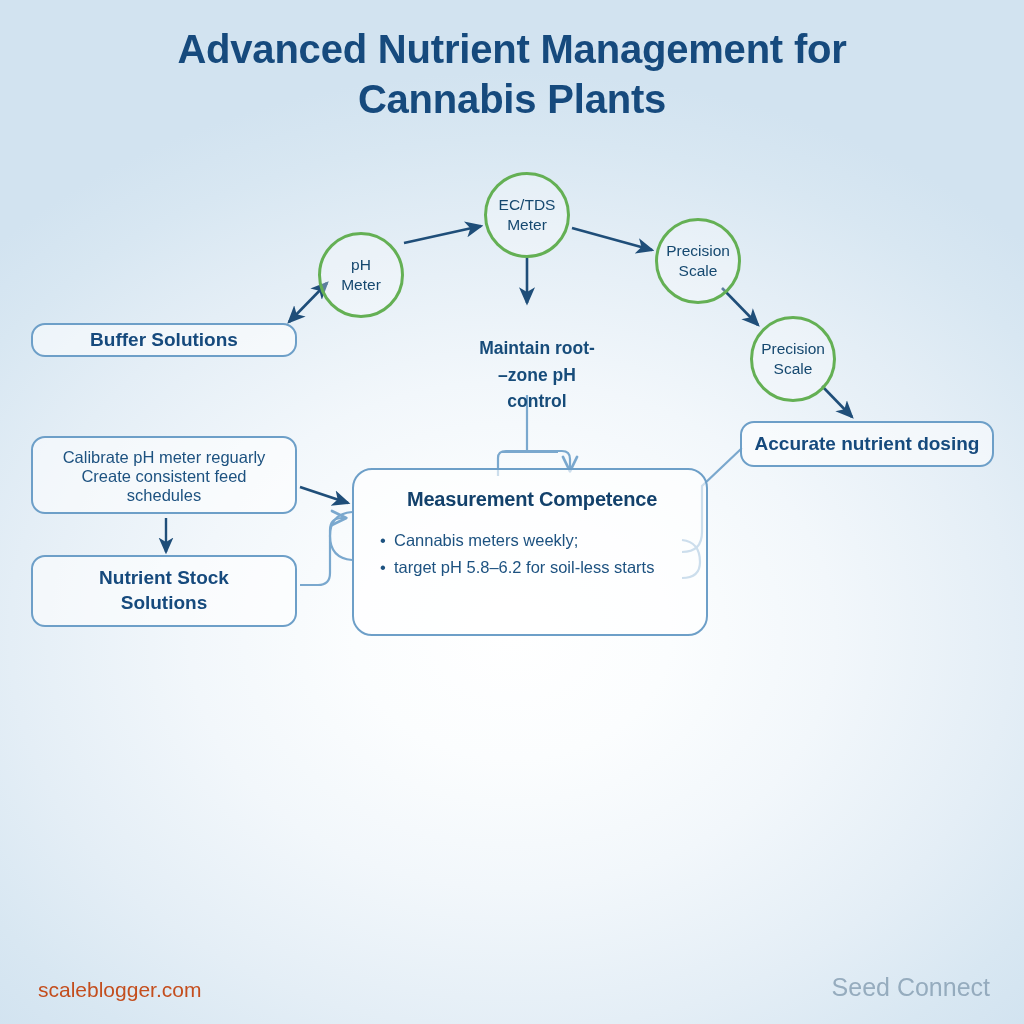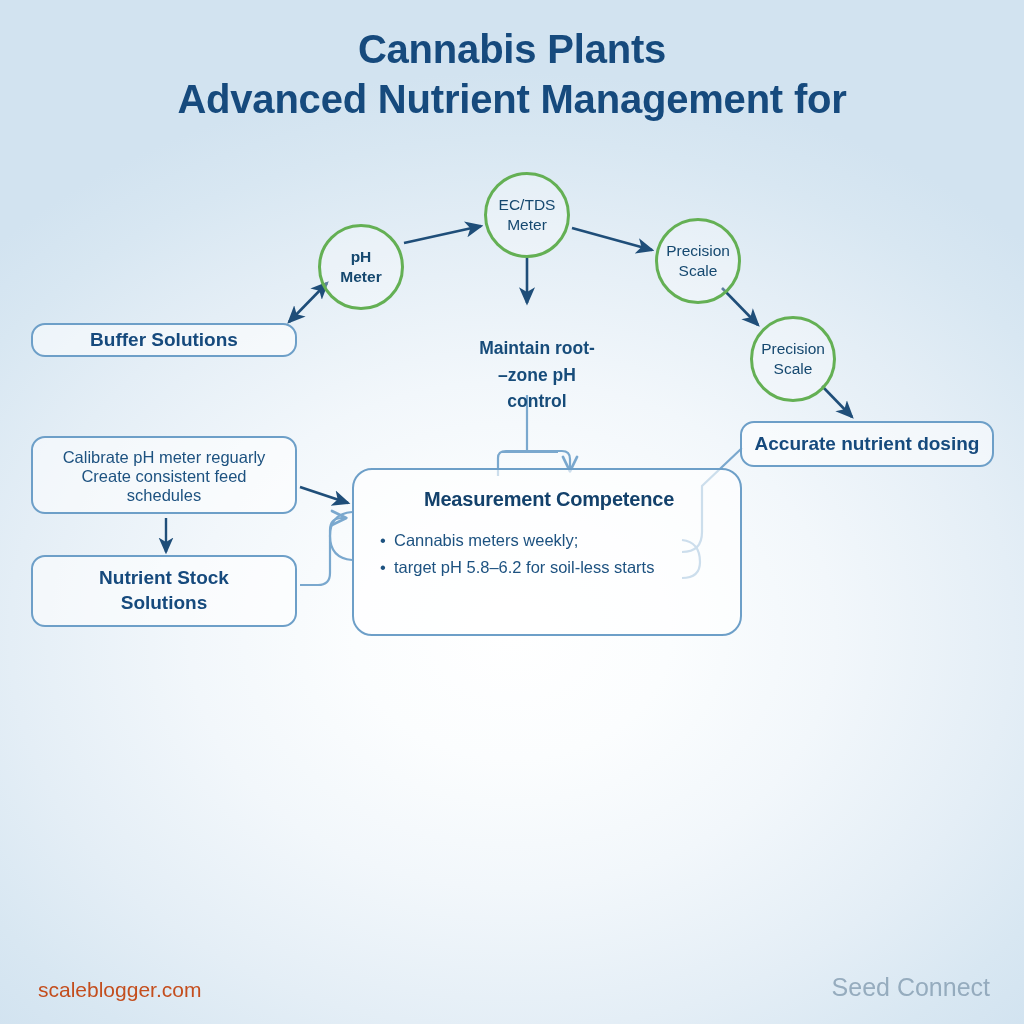--- a/index.html
+++ b/index.html
@@ -89,21 +89,21 @@
     justify-content: space-around;
     padding: 10px 14px;
   }
   .rbox.plain .line { width: 100%; }
 
   
   #card {
     position: absolute;
     left: 352px;
     top: 468px;
-    width: 390px;
+    width: 356px;
     height: 168px;
     border: 2px solid #6d9fc8;
     border-radius: 20px;
     background: rgba(255,255,255,0.62);
     box-sizing: border-box;
     padding: 18px 22px 10px 26px;
   }
   #card h2 {
     margin: 0 0 16px 0;
     font-size: 20px;
@@ -152,22 +152,22 @@
   }
   #foot-left { left: 38px; }
   #foot-right { right: 34px; font-size: 25px; color: #90a7ba; }
 </style>
 </head>
 <body>
 
 <div id="stage">
 
   <div id="title">
+    <div>Advanced Nutrient Management for</div>
     <div>Cannabis Plants</div>
-    <div>Advanced Nutrient Management for</div>
   </div>
 
   <svg id="links" viewBox="0 0 1024 1024" width="1024" height="1024">
     <defs>
       <marker id="navyArrow" viewBox="0 0 10 10" refX="8.6" refY="5" markerWidth="7" markerHeight="7" orient="auto-start-reverse">
         <path d="M 0 0.6 L 10 5 L 0 9.4 L 2.6 5 Z" fill="#1f4e79"></path>
       </marker>
       <marker id="navyArrowStart" viewBox="0 0 10 10" refX="8.6" refY="5" markerWidth="7" markerHeight="7" orient="auto-start-reverse">
         <path d="M 0 0.6 L 10 5 L 0 9.4 L 2.6 5 Z" fill="#1f4e79"></path>
       </marker>
@@ -195,21 +195,21 @@
 
     <path d="M 300 585 L 318 585 Q 330 585 330 573 L 330 530 Q 330 518 342 518 L 346 518" fill="none" stroke="#7aa8ce" stroke-width="2.2" marker-end="url(#blueArrow)"></path>
     <path d="M 352 512 Q 330 514 330 536 Q 330 558 352 560" fill="none" stroke="#7aa8ce" stroke-width="2.2"></path>
 
     <path d="M 682 552 Q 702 552 702 532 L 702 486 L 742 448" fill="none" stroke="#7aa8ce" stroke-width="2.2"></path>
     <path d="M 682 540 Q 700 542 700 562 Q 700 578 682 578" fill="none" stroke="#7aa8ce" stroke-width="2.2"></path>
 
     <line x1="166" y1="518" x2="166" y2="552" stroke="#1f4e79" stroke-width="2.4" marker-end="url(#navyArrow)"></line>
   </svg>
 
-  <div class="circ" style="left:318px; top:224px; width:86px; height:86px;font-weight:bold;">
+  <div class="circ" style="left:318px; top:232px; width:86px; height:86px;">
     <span>
       <span>pH</span><br>
       <span>Meter</span>
     </span>
   </div>
 
   <div class="circ" style="left:484px; top:172px; width:86px; height:86px;">
     <span>
       <span>EC/TDS</span><br>
       <span>Meter</span>

